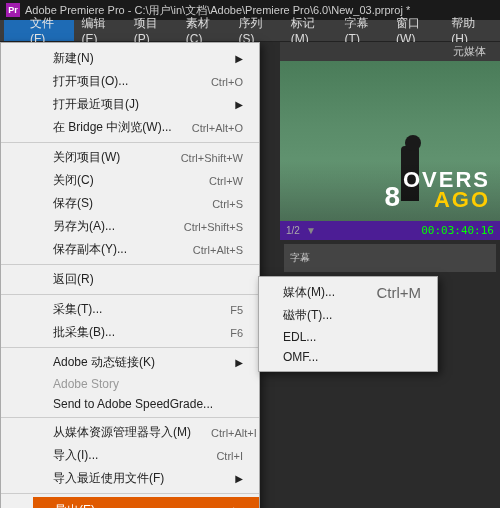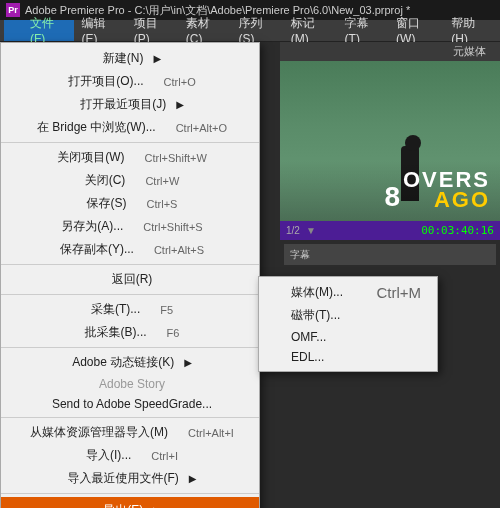--- a/index.html
+++ b/index.html
@@ -52,21 +52,21 @@
       color: #ddd;
       font-size: 12px;
       padding: 2px 8px;
       cursor: pointer;
       height: 100%;
       display: flex;
       align-items: center;
     }
     .menu-bar-item.active {
       background: #1e6bb5;
-      color: #86efac;
+      color: #e5e5e5;
       padding-left: 26px;
     }
 
     
     .main-area {
       display: flex;
       height: calc(508px - 42px);
       position: relative;
     }
 
@@ -78,26 +78,27 @@
       background: #f0f0f0;
       border: 1px solid #aaa;
       box-shadow: 3px 3px 8px rgba(0,0,0,0.5);
       width: 260px;
       z-index: 100;
       padding: 4px 0;
     }
     .menu-item {
       display: flex;
       align-items: center;
-      justify-content: center;
+      justify-content: space-between;
       padding: 3px 16px 3px 20px;
       color: #222;
       font-size: 12px;
       cursor: pointer;
       white-space: nowrap;
+      margin-left: 32px;
     }
     .menu-item.highlighted {
       background: #e05a00;
       color: white;
       border: 2px solid #e05a00;
     }
     .menu-item.disabled {
       color: #999;
       cursor: default;
     }
@@ -124,21 +125,21 @@
       border: 1px solid #aaa;
       box-shadow: 3px 3px 8px rgba(0,0,0,0.5);
       width: 180px;
       z-index: 101;
       padding: 4px 0;
     }
     .submenu-item {
       display: flex;
       align-items: center;
       justify-content: space-between;
-      padding: 3px 16px 3px 32px;
+      padding: 3px 16px 3px 24px;
       color: #222;
       font-size: 12px;
       cursor: pointer;
       white-space: nowrap;
     }
     .submenu-item .shortcut {
       color: #666;
       font-size: 15px;
     }
 
@@ -271,21 +272,21 @@
         <div class="text-ago">AGO</div>
         <div class="text-num">8</div>
       </div>
     </div>
     <div class="panel-controls">
       <span style="color:#aaa; font-size:10px;">1/2</span>
       <span style="color:#888; font-size:10px; margin-left:4px;">▼</span>
       <span class="timecode">00:03:40:16</span>
     </div>
     <div class="panel-bottom">
-      <div style="background:#444; height:21px; margin-bottom:4px; display:flex; align-items:center; padding:0 6px;font-family:Liberation Serif, serif;">
+      <div style="background:#444; height:28px; margin-bottom:4px; display:flex; align-items:center; padding:0 6px;font-family:Liberation Serif, serif;">
         <span style="color:#ccc; font-size:10px;">字幕</span>
       </div>
     </div>
   </div>
 
   <div class="dropdown-menu">
 
     <div class="menu-item">
       <span>新建(N)</span>
       <span class="arrow">▶</span>
@@ -370,20 +371,20 @@
 
   <div class="submenu export-submenu">
     <div class="submenu-item">
       <span>媒体(M)...</span>
       <span class="shortcut">Ctrl+M</span>
     </div>
     <div class="submenu-item">
       <span>磁带(T)...</span>
     </div>
     <div class="submenu-item">
+      <span>EDL...</span>
+    </div>
+    <div class="submenu-item">
       <span>OMF...</span>
     </div>
-    <div class="submenu-item">
-      <span>EDL...</span>
-    </div>
   </div>
 
 </div>
 
 </body></html>

